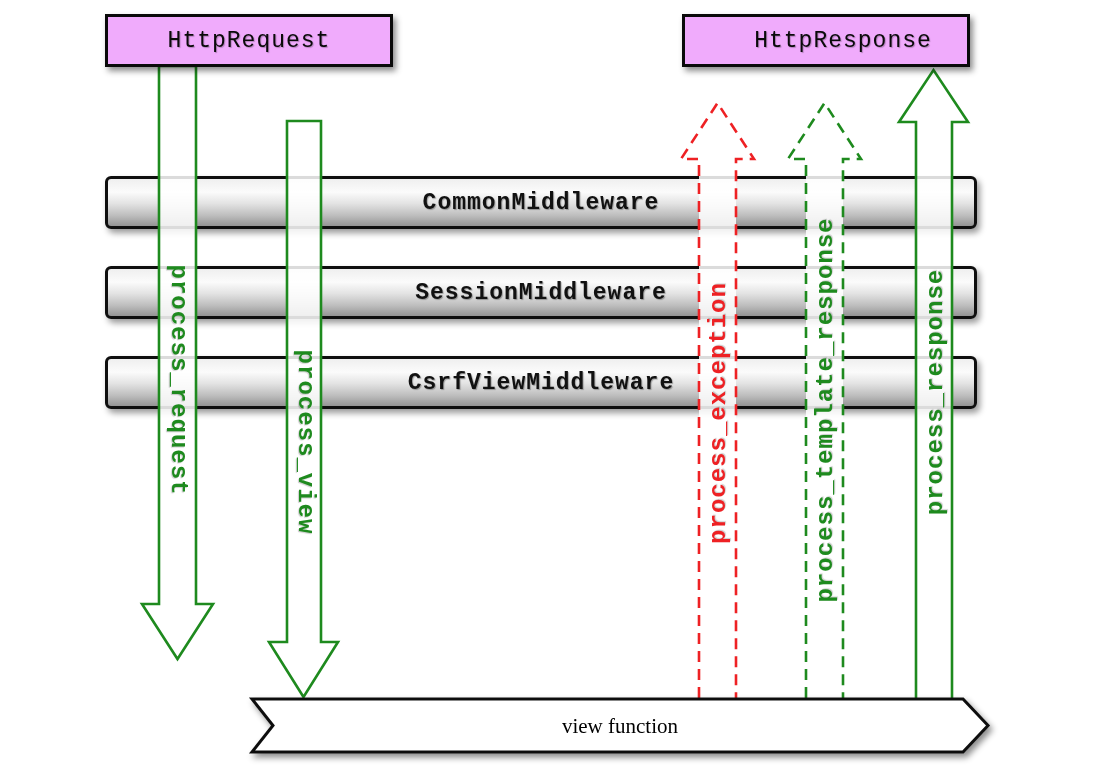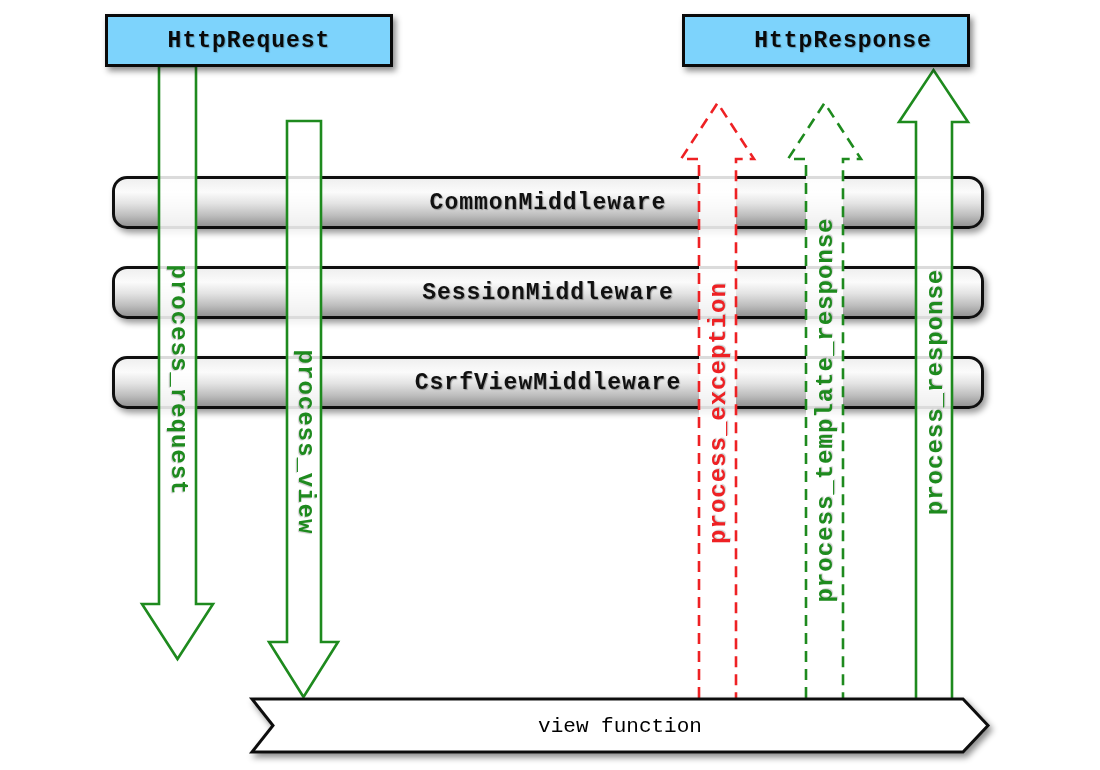--- a/index.html
+++ b/index.html
@@ -1,53 +1,53 @@
 <!DOCTYPE html>
 <html><head>
 <meta charset="utf-8">
 <style>
   html,body{margin:0;padding:0;background:#fff;}
   body{width:1100px;height:770px;position:relative;overflow:hidden;
        font-family:"Liberation Mono",monospace;}
   .stage{position:absolute;inset:0;width:1100px;height:770px;}
 
   
-  .tbox{position:absolute;width:288px;height:53px;background:#7dd3fc;
+  .tbox{position:absolute;width:288px;height:53px;background:#f0abfc;
         border:3px solid #0a0a0a;box-sizing:border-box;
         box-shadow:3px 4px 6px rgba(0,0,0,0.45);
         display:flex;align-items:center;justify-content:center;
-        font-weight:bold;font-size:23px;letter-spacing:1px;color:#0a0a0a;
+        font-weight:normal;font-size:23px;letter-spacing:1px;color:#0a0a0a;
         text-shadow:1px 1px 1px rgba(0,0,0,0.25);z-index:30;}
   #box-request{left:105px;top:14px;}
   #box-response{left:682px;top:14px;padding-left:34px;}
 
   
-  .bar{position:absolute;left:112px;width:872px;height:53px;
-       border:3px solid #0f0f0f;border-radius:15px;box-sizing:border-box;
+  .bar{position:absolute;left:105px;width:872px;height:53px;
+       border:3px solid #0f0f0f;border-radius:6px;box-sizing:border-box;
        background:linear-gradient(180deg,#efefef 0%,#fbfbfb 28%,#e3e3e3 52%,
                   #bdbdbd 78%,#949494 100%);
        box-shadow:3px 4px 6px rgba(0,0,0,0.40);
        display:flex;align-items:center;justify-content:center;z-index:1;}
   .bar-label{font-weight:bold;font-size:23px;letter-spacing:1px;color:#111;
              text-shadow:1px 1px 1px rgba(0,0,0,0.3);}
 
   
   svg.arrows{position:absolute;left:0;top:0;z-index:10;}
 
   
   .vlabel{position:absolute;white-space:nowrap;font-weight:bold;font-size:24px;
           letter-spacing:1px;z-index:20;
           text-shadow:1px 1px 1px rgba(0,0,0,0.2);}
   .vlabel.cw{transform:translate(-50%,-50%) rotate(90deg);}
   .vlabel.ccw{transform:translate(-50%,-50%) rotate(-90deg);}
 
   
   #view-fn-label{position:absolute;left:620px;top:726px;
      transform:translate(-50%,-50%);z-index:25;
-     font-family:Liberation Mono, monospace;font-size:21px;color:#000;}
+     font-family:Liberation Serif, serif;font-size:21px;color:#000;}
 </style>
 </head>
 <body>
 
 <div class="stage">
 
   <div class="bar" style="top:176px">
     <span class="bar-label">CommonMiddleware</span>
   </div>
   <div class="bar" style="top:356px">

